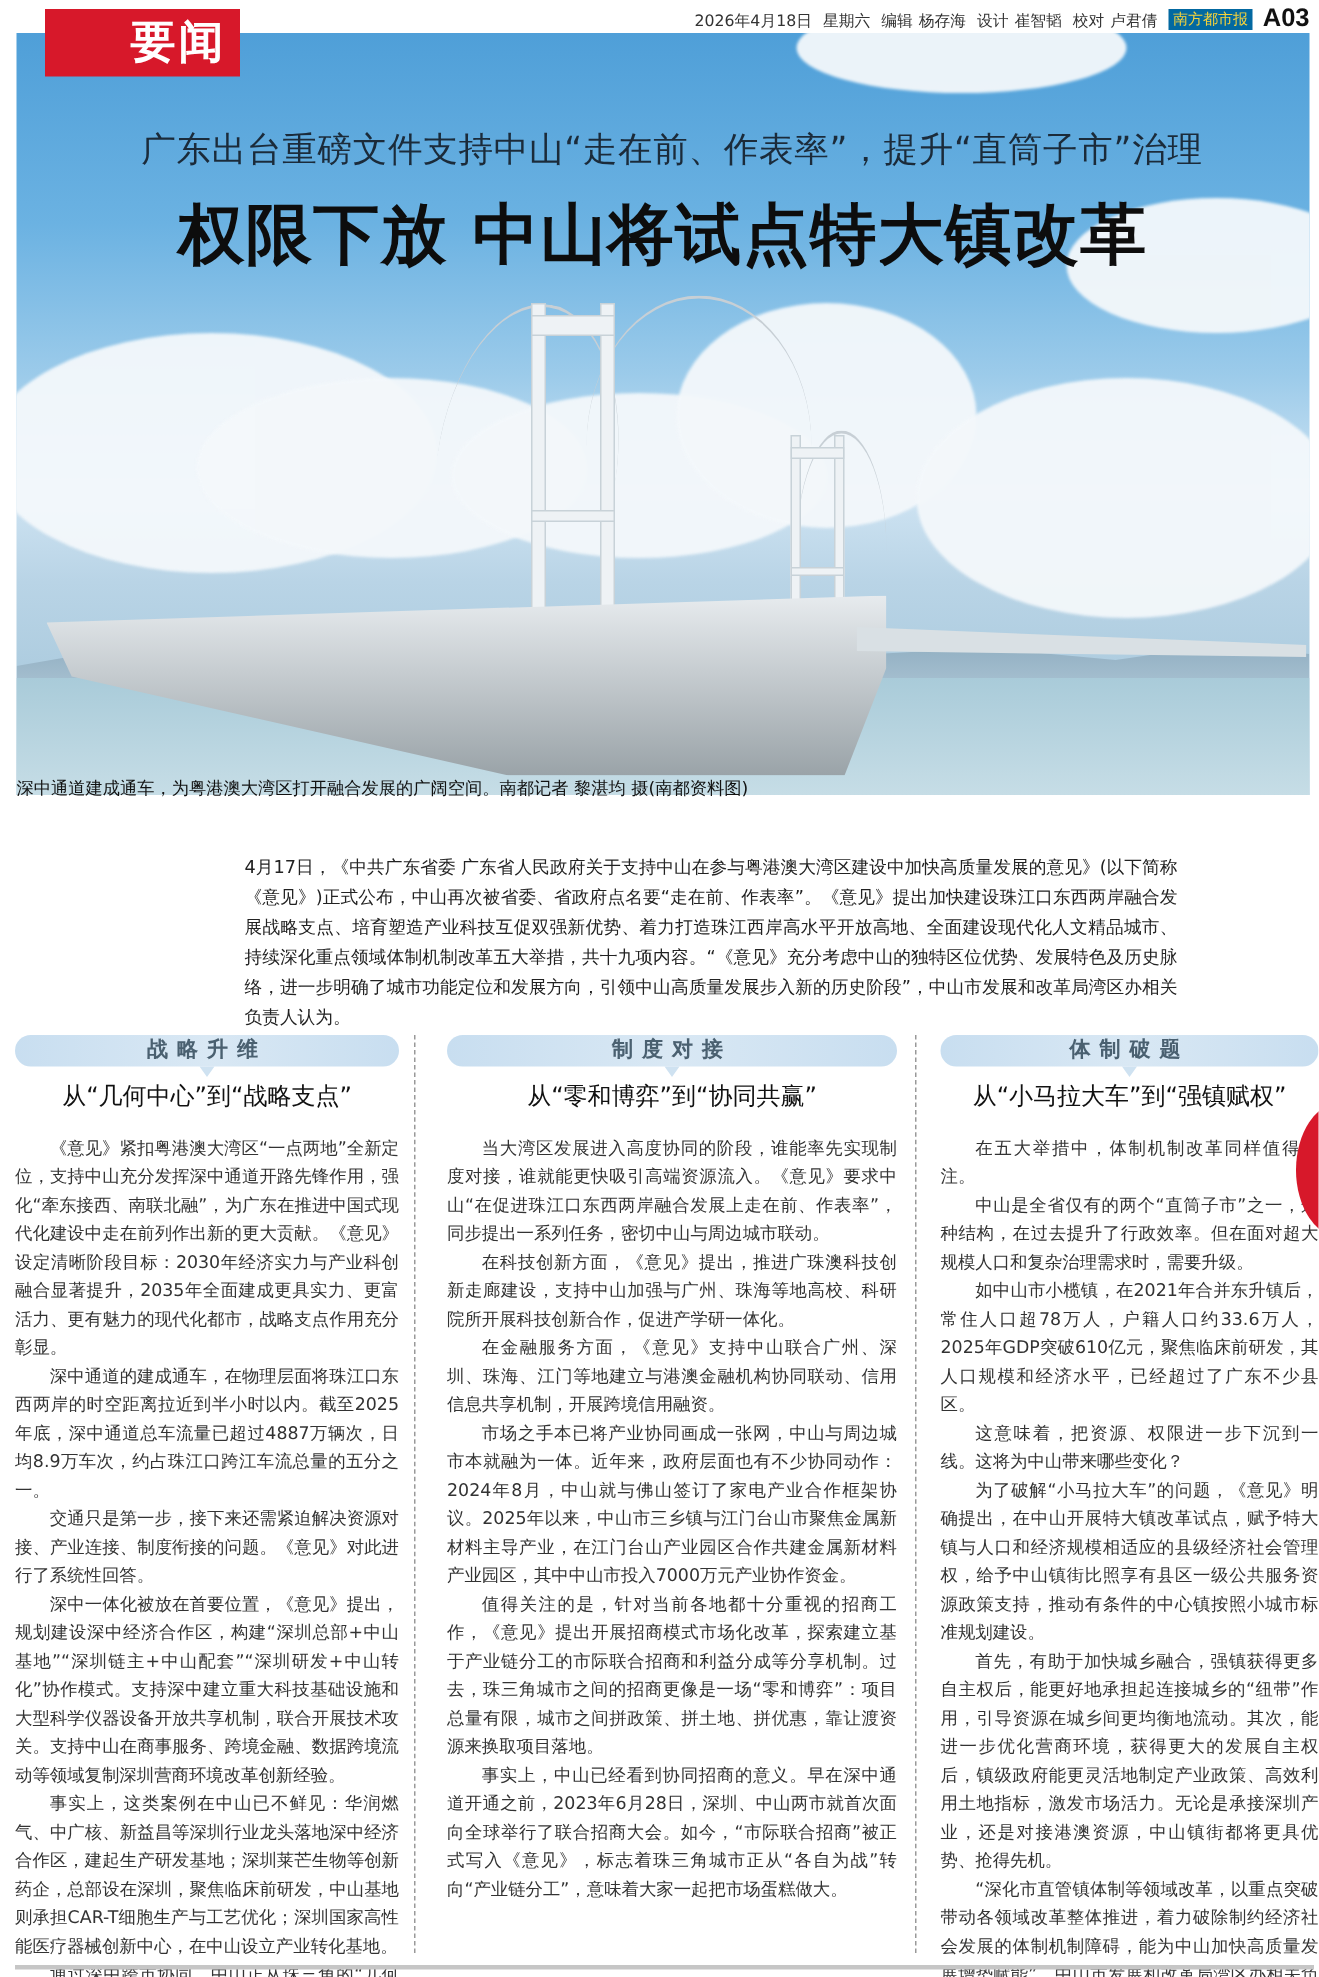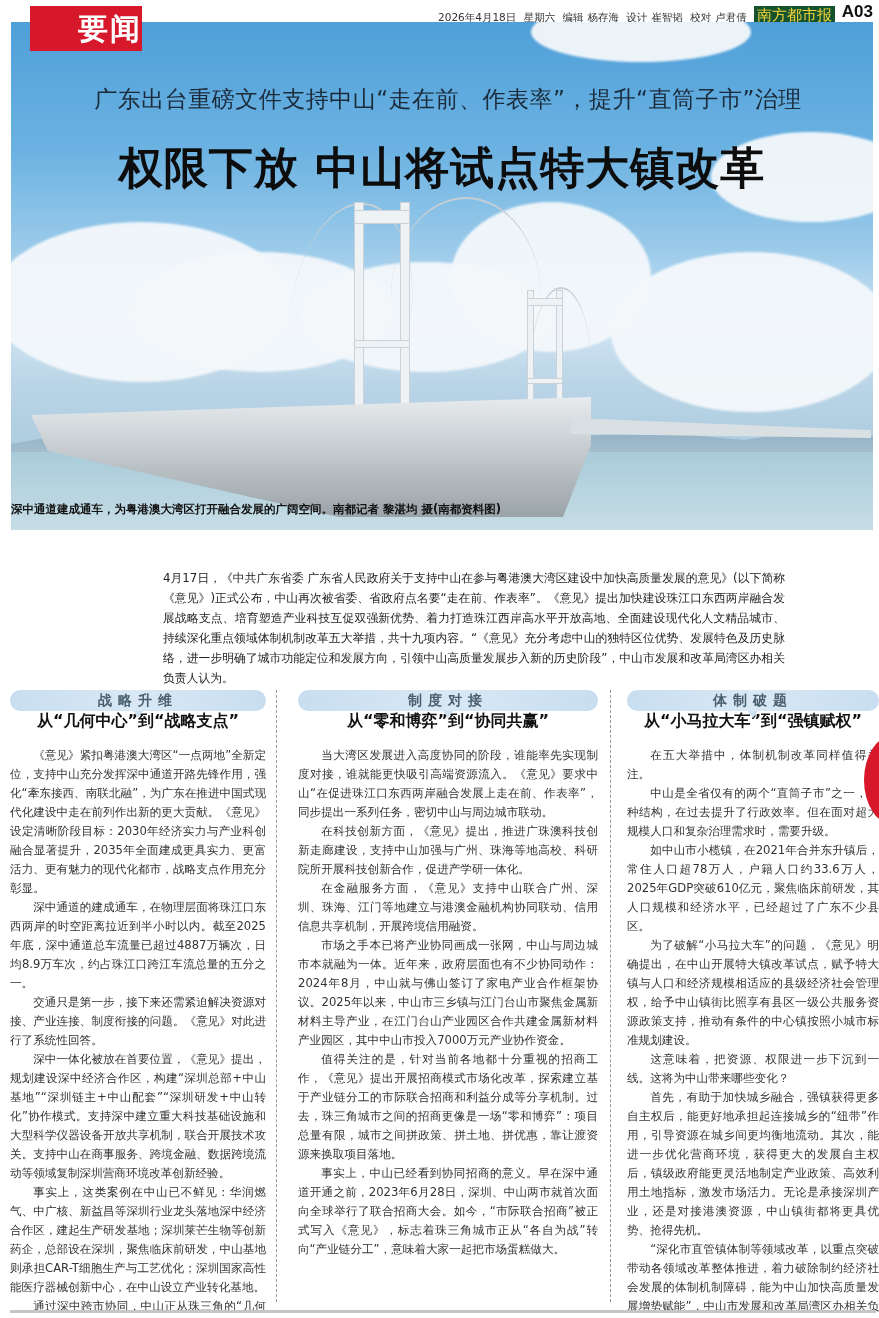--- a/index.html
+++ b/index.html
@@ -1,54 +1,54 @@
 <!DOCTYPE html>
 <html><head>
 <meta charset="utf-8">
 <style>
   * { box-sizing: border-box; margin: 0; padding: 0; }
   html, body { width: 879px; height: 1318px; background: #ffffff; overflow: hidden; }
   body { font-family: "DejaVu Sans", "Liberation Sans", sans-serif; color: #222; position: relative; }
 
   
   .masthead { position: absolute; top: 0; left: 0; width: 879px; height: 24px; }
-  .section-flag { position: absolute; left: 30px; top: 6px; width: 112px; height: 45px; background: #d7182a; color: #fff; font-size: 30px; font-weight: bold; text-align: center; line-height: 45px; letter-spacing: 2px; z-index: 5; padding-left: 48px; }
+  .section-flag { position: absolute; left: 30px; top: 6px; width: 130px; height: 45px; background: #d7182a; color: #fff; font-size: 30px; font-weight: bold; text-align: center; line-height: 45px; letter-spacing: 2px; z-index: 5; padding-left: 48px; }
   .issue-line { position: absolute; right: 44px; top: 6px; font-size: 10.5px; color: #333; white-space: nowrap; }
   .issue-line span { margin-left: 4px; }
-  .paper-logo { display: inline-block; background: #14532d; color: #f7d33a; font-size: 15px; padding: 0 3px; margin-left: 4px; vertical-align: 1px; }
+  .paper-logo { display: inline-block; background: #0369a1; color: #f7d33a; font-size: 10px; padding: 0 3px; margin-left: 4px; vertical-align: 1px; }
   .page-no { position: absolute; right: 6px; top: 2px; font-size: 17px; font-weight: bold; color: #111; font-family: "Liberation Sans", sans-serif; }
 
   
   .hero { position: absolute; left: 11px; top: 22px; width: 862px; height: 508px; overflow: hidden;
     background: linear-gradient(180deg, #4f9fd8 0%, #6bb2e2 25%, #9ccbea 45%, #cfe4f3 60%, #b9d4e6 72%, #9ec2d6 100%); }
   .cloud { position: absolute; background: #f4f8fb; border-radius: 50%; opacity: .95; filter: blur(1px); }
   .mountains { position: absolute; left: 0; top: 398px; width: 862px; height: 40px;
     background: linear-gradient(180deg, #8aa9bd, #a9c2d2); clip-path: polygon(0 60%, 8% 30%, 14% 55%, 45% 40%, 55% 20%, 62% 45%, 75% 30%, 85% 50%, 93% 25%, 100% 40%, 100% 100%, 0 100%); }
   .sea { position: absolute; left: 0; top: 430px; width: 862px; height: 78px; background: linear-gradient(180deg, #a9cbd9, #c6dde6); }
   .deck { position: absolute; left: 20px; top: 375px; width: 560px; height: 120px; background: linear-gradient(180deg, #e7ebee, #9aa3a8); clip-path: polygon(0 15%, 100% 0%, 100% 40%, 95% 100%, 55% 100%, 3% 45%); }
   .deck2 { position: absolute; left: 560px; top: 396px; width: 300px; height: 20px; background: #d9e0e4; clip-path: polygon(0 0, 100% 60%, 100% 100%, 0 80%); }
   .tower { position: absolute; background: #eef2f5; border: 1px solid #c8d2d8; }
   .cable { position: absolute; border-top: 2px solid #c7cfd5; border-radius: 50%; }
   .headline-wrap { position: absolute; left: 0; top: 62px; width: 862px; text-align: center; z-index: 3; }
   .subhead { font-size: 23px; color: #1b2b3a; letter-spacing: 0.5px; padding-left: 12px; }
-  .main-title { font-size: 44px; font-weight: bold; color: #0d0d0d; margin-top: 24px; letter-spacing: 1px; }
-  .photo-caption { position: absolute; left: 11px; top: 502px; font-size: 11.5px; color: #111; font-weight: bold; }
+  .main-title { font-size: 44px; font-weight: bold; color: #0d0d0d; margin-top: 12px; letter-spacing: 1px; }
+  .photo-caption { position: absolute; left: 11px; top: 518px; font-size: 11.5px; color: #111; font-weight: normal; }
 
   
   .lead { position: absolute; left: 136px; top: 568px; width: 622px; font-size: 11.8px; line-height: 20px; color: #222; text-indent: 0; text-align: justify; margin-left: 27px; }
 
   
   .col { position: absolute; top: 690px; }
   .col1 { left: 10px; width: 256px; }
   .col2 { left: 298px; width: 300px; }
   .col3 { left: 627px; width: 252px; }
   .divider { position: absolute; top: 690px; height: 612px; border-left: 1px dashed #999; }
   .pill { height: 21px; border-radius: 11px; background: linear-gradient(90deg, #c8def0, #d9e8f4, #c8def0); color: #4a6070; font-size: 14px; text-align: center; line-height: 21px; letter-spacing: 6px; font-weight: bold; position: relative; }
   .pill::after { content: ""; position: absolute; left: 50%; bottom: -7px; margin-left: -5px; border-left: 5px solid transparent; border-right: 5px solid transparent; border-top: 7px solid #cfe2f1; }
-  .col-title { font-size: 16px; font-weight: bold; text-align: center; color: #111; margin-bottom: 14px; }
+  .col-title { font-size: 16px; font-weight: normal; text-align: center; color: #111; margin-top: 10px; margin-bottom: 14px; }
   .body p { font-size: 11.6px; line-height: 19px; color: #333; text-indent: 2em; text-align: justify; }
   .bottom-rule { position: absolute; left: 10px; top: 1310px; width: 866px; height: 3px; background: #c6c6c6; }
   .red-disc { position: absolute; left: 864px; top: 735px; width: 60px; height: 90px; border-radius: 50%; background: #d7182a; }
 </style>
 </head>
 <body>
 
 <div class="masthead">
   <div class="section-flag">要闻</div>
   <div class="issue-line">
@@ -124,22 +124,22 @@
   </div>
 </div>
 
 <div class="col col3">
   <div class="pill">体制破题</div>
   <div class="col-title">从“小马拉大车”到“强镇赋权”</div>
   <div class="body">
     <p>在五大举措中，体制机制改革同样值得关注。</p>
     <p>中山是全省仅有的两个“直筒子市”之一，这种结构，在过去提升了行政效率。但在面对超大规模人口和复杂治理需求时，需要升级。</p>
     <p>如中山市小榄镇，在2021年合并东升镇后，常住人口超78万人，户籍人口约33.6万人，2025年GDP突破610亿元，聚焦临床前研发，其人口规模和经济水平，已经超过了广东不少县区。</p>
+    <p>这意味着，把资源、权限进一步下沉到一线。这将为中山带来哪些变化？</p>
     <p>为了破解“小马拉大车”的问题，《意见》明确提出，在中山开展特大镇改革试点，赋予特大镇与人口和经济规模相适应的县级经济社会管理权，给予中山镇街比照享有县区一级公共服务资源政策支持，推动有条件的中心镇按照小城市标准规划建设。</p>
-    <p>这意味着，把资源、权限进一步下沉到一线。这将为中山带来哪些变化？</p>
     <p>首先，有助于加快城乡融合，强镇获得更多自主权后，能更好地承担起连接城乡的“纽带”作用，引导资源在城乡间更均衡地流动。其次，能进一步优化营商环境，获得更大的发展自主权后，镇级政府能更灵活地制定产业政策、高效利用土地指标，激发市场活力。无论是承接深圳产业，还是对接港澳资源，中山镇街都将更具优势、抢得先机。</p>
     <p>“深化市直管镇体制等领域改革，以重点突破带动各领域改革整体推进，着力破除制约经济社会发展的体制机制障碍，能为中山加快高质量发展增势赋能”，中山市发展和改革局湾区办相关负责人认为。</p>
   </div>
 
 </div>
 
 <div class="red-disc"></div>
 <div class="bottom-rule"></div>
 
 </body></html>

